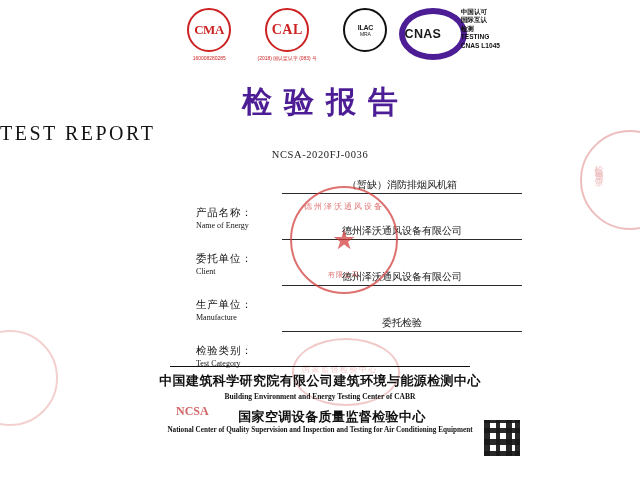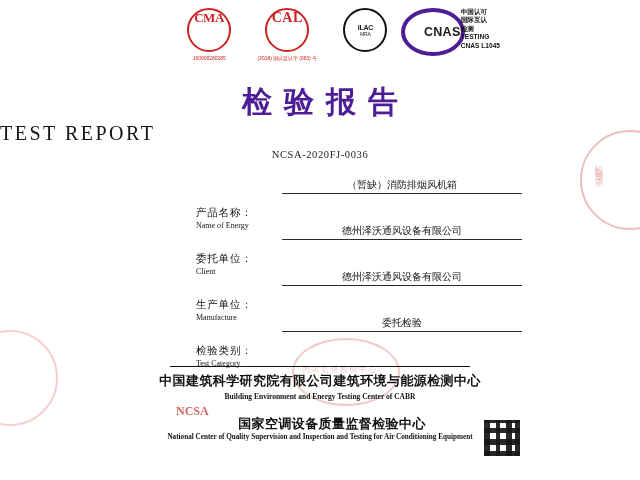--- a/index.html
+++ b/index.html
@@ -36,20 +36,21 @@
     flex-direction: column;
     align-items: center;
     width: 78px;
   }
   .logo-circle {
     width: 40px;
     height: 40px;
     border-radius: 50%;
     border: 2px solid #cc2222;
     display: flex;
+    align-items: center;
     justify-content: center;
     font-size: 14px;
     font-weight: bold;
     color: #cc2222;
     letter-spacing: 0.5px;
     font-family: "Liberation Serif", serif;
   }
   .logo-caption {
     margin-top: 3px;
     font-size: 5.2px;
@@ -75,24 +76,24 @@
     letter-spacing: -0.3px;
   }
   .ilac-bot {
     font-size: 5px;
     letter-spacing: -0.2px;
   }
   .cnas-wrap {
     width: 56px;
     height: 40px;
     border-radius: 50%;
-    border: 4px solid #4c1d95;
+    border: 6px solid #4c1d95;
     display: flex;
     align-items: center;
-    justify-content: flex-end;
+    justify-content: flex-start;
     font-family: "Liberation Sans", sans-serif;
     font-size: 12.5px;
     font-weight: bold;
     letter-spacing: 0.3px;
   }
   .cnas-text {
     font-family: "Liberation Sans", sans-serif;
     font-size: 6.6px;
     line-height: 8.4px;
     font-weight: bold;
@@ -214,21 +215,21 @@
     font-weight: bold;
     color: #111;
     margin-top: 2px;
     font-family: "Liberation Serif", serif;
   }
   .footer-cn2 {
     font-size: 13px;
     font-weight: bold;
     letter-spacing: 0.4px;
     color: #111;
-    margin-top: 14px;
+    margin-top: 7px;
     font-family: "Liberation Serif", serif;
     padding-left: 24px;
   }
   .footer-en2 {
     font-size: 7.2px;
     font-weight: bold;
     color: #111;
     margin-top: 0;
     font-family: "Liberation Serif", serif;
   }
@@ -421,20 +422,25 @@
     <div class="field-row">
       <div class="field-label">
         <div class="label-cn">检验类别：</div>
         <div class="label-en">Test Category</div>
       </div>
       <div class="field-value">委托检验</div>
       <div class="field-line"></div>
     </div>
   </div>
 
+  <div class="stamp-red" id="stamp-company">
+    <div class="stamp-arc-top">德州泽沃通风设备</div>
+    <div class="star">★</div>
+    <div class="stamp-arc-bot">有限公司</div>
+  </div>
 
   <div class="stamp-oval" id="stamp-right">
     <div class="txt">检验专用章</div>
   </div>
   <div class="stamp-oval" id="stamp-lower">
     <div class="txt">国家监督检验中心</div>
   </div>
   <div class="stamp-oval" id="stamp-left"></div>
 
   <div class="footer-rule"></div>

